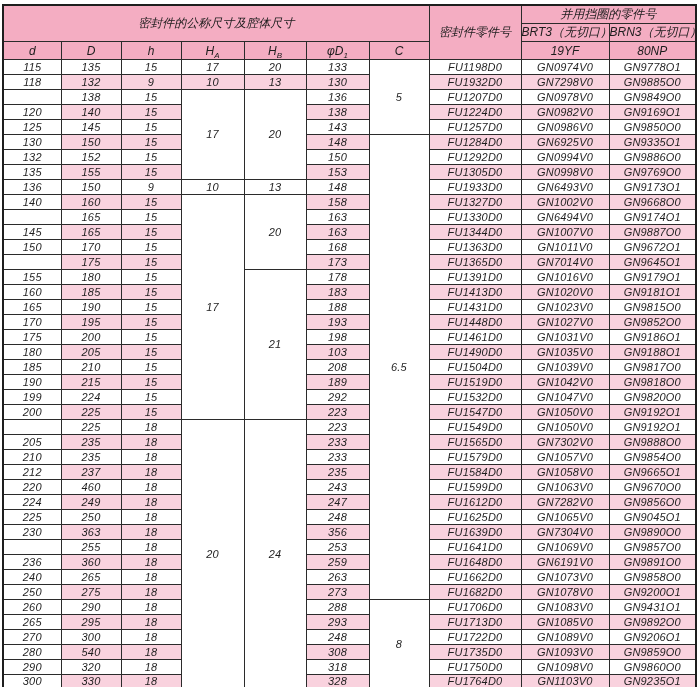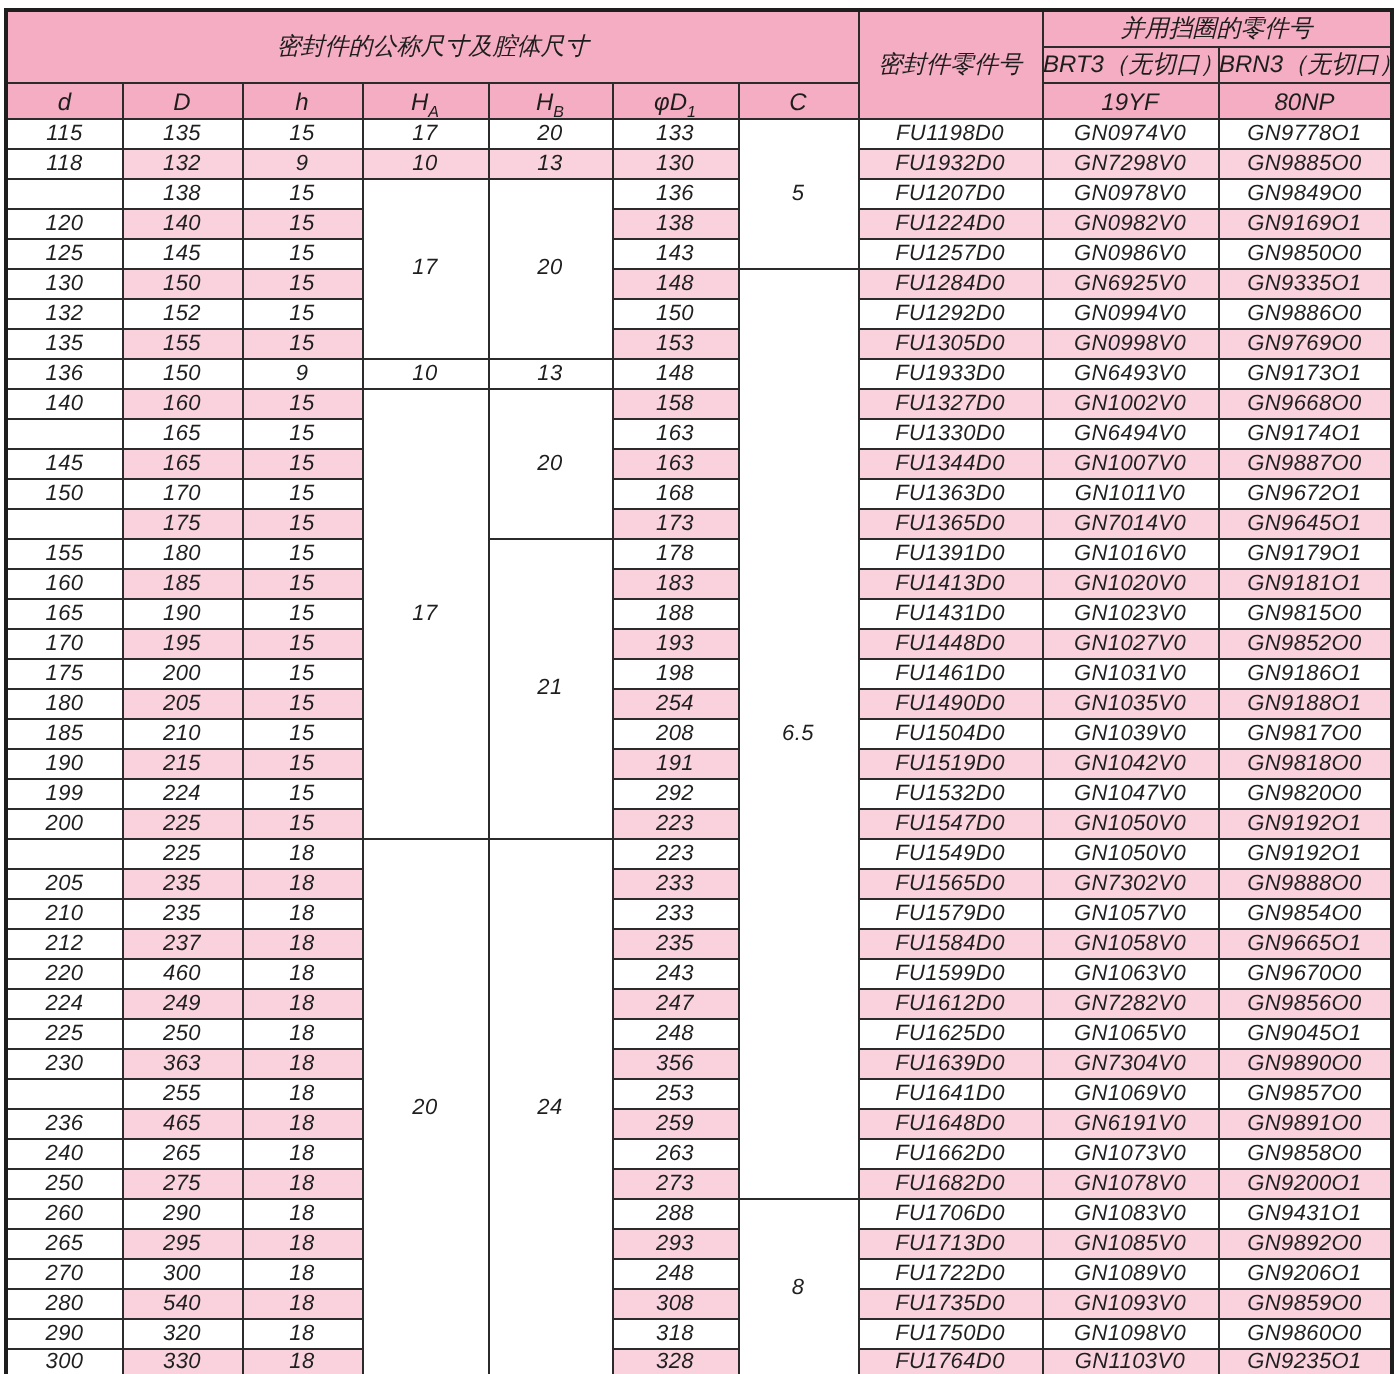--- a/index.html
+++ b/index.html
@@ -243,39 +243,39 @@
           <td>15</td>
           <td>198</td>
           <td>FU1461D0</td>
           <td>GN1031V0</td>
           <td>GN9186O1</td>
         </tr>
         <tr>
           <td>180</td>
           <td class="pink">205</td>
           <td class="pink">15</td>
-          <td class="pink">254</td>
+          <td class="pink">103</td>
           <td class="pink">FU1490D0</td>
           <td class="pink">GN1035V0</td>
           <td class="pink">GN9188O1</td>
         </tr>
         <tr>
           <td>185</td>
           <td>210</td>
           <td>15</td>
           <td>208</td>
           <td>FU1504D0</td>
           <td>GN1039V0</td>
           <td>GN9817O0</td>
         </tr>
         <tr>
           <td>190</td>
           <td class="pink">215</td>
           <td class="pink">15</td>
-          <td class="pink">191</td>
+          <td class="pink">189</td>
           <td class="pink">FU1519D0</td>
           <td class="pink">GN1042V0</td>
           <td class="pink">GN9818O0</td>
         </tr>
         <tr>
           <td>199</td>
           <td>224</td>
           <td>15</td>
           <td>292</td>
           <td>FU1532D0</td>
@@ -369,21 +369,21 @@
           <td></td>
           <td>255</td>
           <td>18</td>
           <td>253</td>
           <td>FU1641D0</td>
           <td>GN1069V0</td>
           <td>GN9857O0</td>
         </tr>
         <tr>
           <td>236</td>
-          <td class="pink">465</td>
+          <td class="pink">360</td>
           <td class="pink">18</td>
           <td class="pink">259</td>
           <td class="pink">FU1648D0</td>
           <td class="pink">GN6191V0</td>
           <td class="pink">GN9891O0</td>
         </tr>
         <tr>
           <td>240</td>
           <td>265</td>
           <td>18</td>

